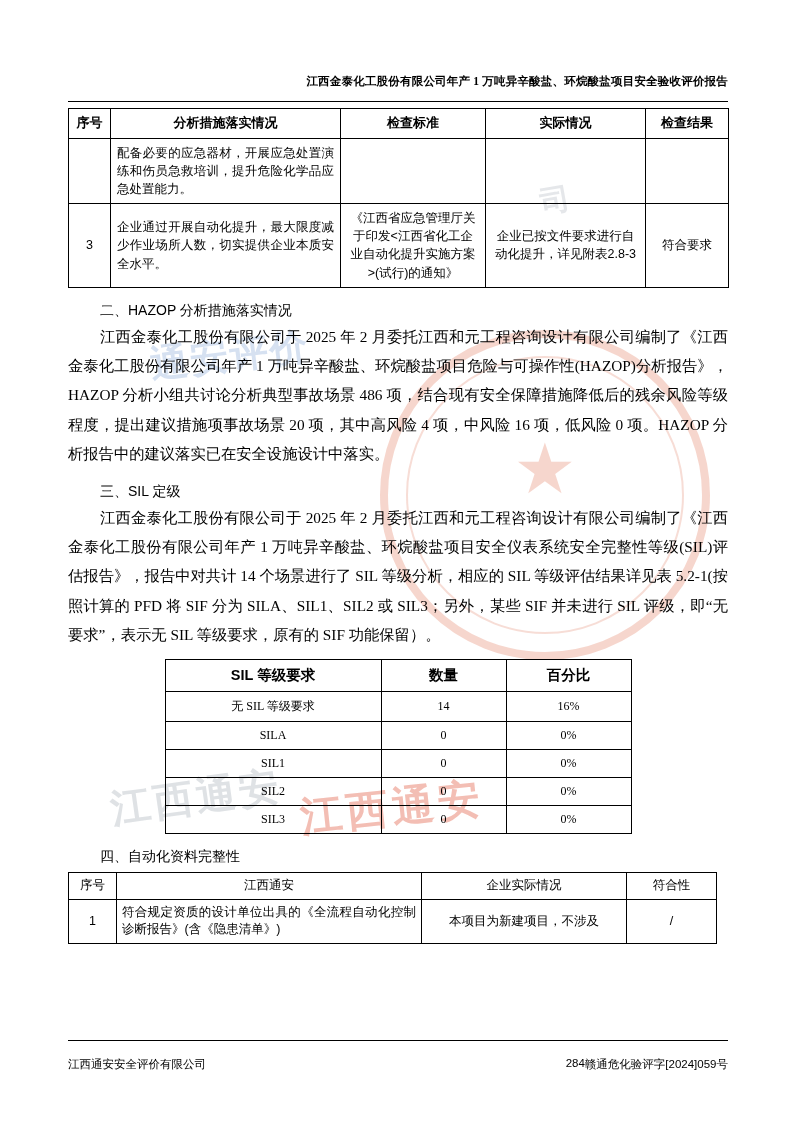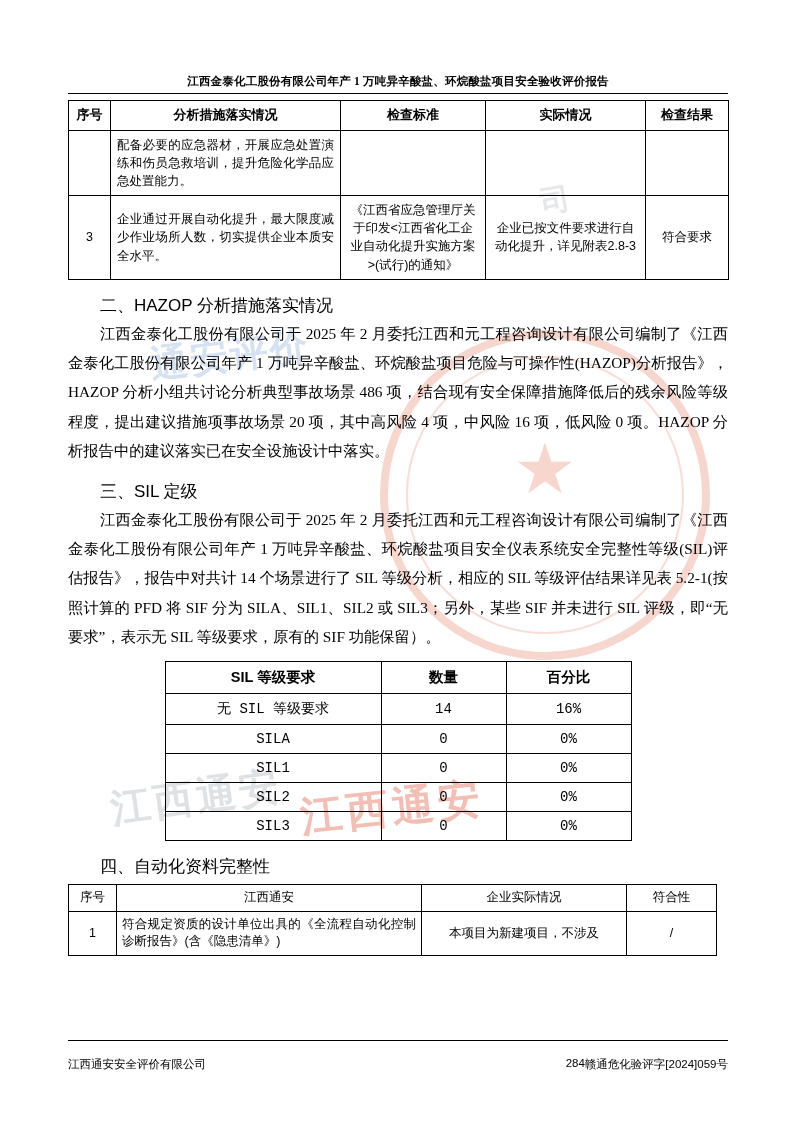--- a/index.html
+++ b/index.html
@@ -18,25 +18,25 @@
     color: #000;
   }
   .content {
     position: absolute;
     left: 68px;
     top: 74px;
     width: 660px;
   }
   
   .doc-header {
-    text-align: center;
+    text-align: right;
     font-size: 11.5px;
     font-weight: bold;
     font-family: "Liberation Serif", serif;
-    padding-bottom: 4px;
+    padding-bottom: 12px;
     border-bottom: 1.5px solid #000;
     letter-spacing: 0.2px;
   }
   
   table {
     border-collapse: collapse;
     width: 100%;
     table-layout: fixed;
     border-radius: 26px;
   }
@@ -55,21 +55,21 @@
   table.t1 th {
     text-align: center;
     font-weight: bold;
     font-size: 13px;
   }
   .c-center { text-align: center; }
   .c-just { text-align: justify; text-justify: inter-ideograph; }
 
   
   .h2 {
-    font-size: 17px;
+    font-size: 14px;
     margin: 14px 0 2px 0;
     text-indent: 32px;
     font-family: "Liberation Sans", sans-serif;
     font-weight: 500;
   }
   p.body {
     font-size: 15.3px;
     line-height: 1.92;
     margin: 0;
     text-indent: 32px;
@@ -78,23 +78,23 @@
   }
   
   table.sil {
     width: 466px;
     margin: 10px auto 0 auto;
     border: 1.2px solid #000;
   }
   table.sil td, table.sil th {
     border: 1px solid #000;
     text-align: center;
-    font-size: 14px;
+    font-size: 12px;
     padding: 6px 4px;
-    font-family: Liberation Mono, monospace;
+    font-family: Liberation Serif, serif;
   }
   table.sil th {
     font-weight: bold;
     font-size: 14.5px;
     font-family: "Liberation Sans", sans-serif;
   }
   
   table.t3 {
     margin-top: 6px;
     border: 1.2px solid #000;

